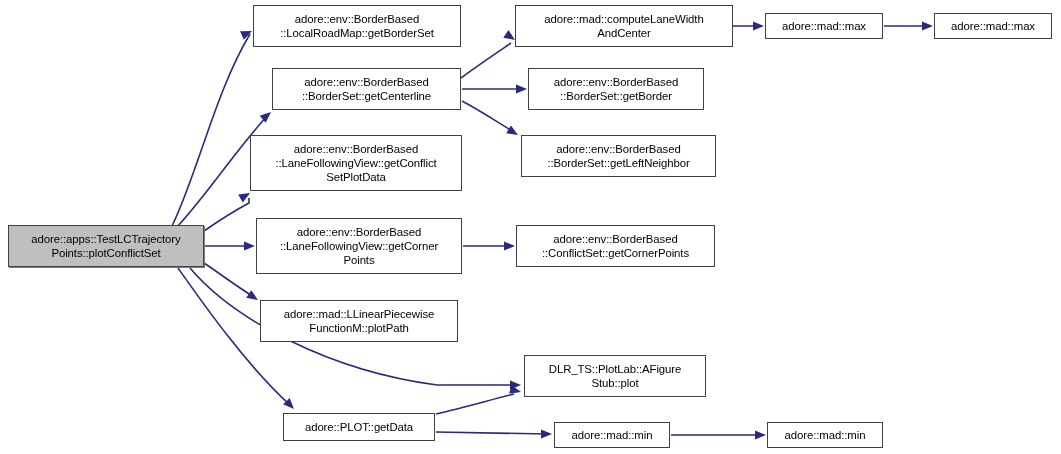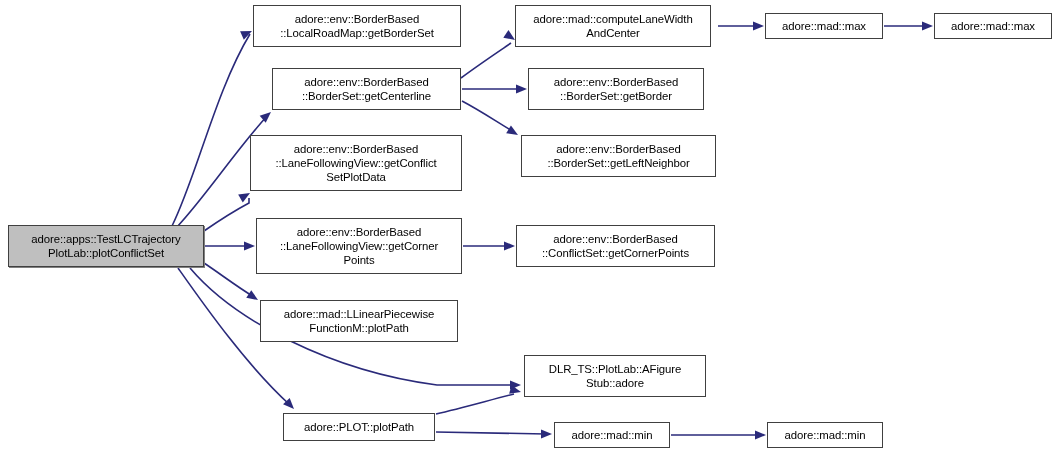--- a/index.html
+++ b/index.html
@@ -114,42 +114,42 @@
         <path d="M 718,26 L 758,26" fill="none" stroke="#2a2a7a" stroke-width="1.6"></path>
         <polygon points="0,0 -11,-4.6 -11,4.6" fill="#2a2a7a" transform="translate(764,26) rotate(0)"></polygon>
       </g>
       <g>
         <path d="M 884,26 L 927,26" fill="none" stroke="#2a2a7a" stroke-width="1.6"></path>
         <polygon points="0,0 -11,-4.6 -11,4.6" fill="#2a2a7a" transform="translate(933,26) rotate(0)"></polygon>
       </g>
     </svg>
   <div id="node-layer">
       <div class="node root" style="left: 8px; top: 225px; width: 196px; height: 42px;"><span class="label">adore::apps::TestLCTrajectory
-PlotLab::plotConflictSet</span></div>
+Points::plotConflictSet</span></div>
       <div class="node" style="left: 253px; top: 5px; width: 208px; height: 42px;"><span class="label">adore::env::BorderBased
 ::LocalRoadMap::getBorderSet</span></div>
       <div class="node" style="left: 272px; top: 68px; width: 189px; height: 42px;"><span class="label">adore::env::BorderBased
 ::BorderSet::getCenterline</span></div>
       <div class="node" style="left: 250px; top: 135px; width: 212px; height: 56px;"><span class="label">adore::env::BorderBased
 ::LaneFollowingView::getConflict
 SetPlotData</span></div>
       <div class="node" style="left: 256px; top: 218px; width: 206px; height: 56px;"><span class="label">adore::env::BorderBased
 ::LaneFollowingView::getCorner
 Points</span></div>
       <div class="node" style="left: 260px; top: 300px; width: 198px; height: 42px;"><span class="label">adore::mad::LLinearPiecewise
 FunctionM::plotPath</span></div>
-      <div class="node" style="left: 283px; top: 413px; width: 152px; height: 28px;"><span class="label">adore::PLOT::plotPath</span></div>
-      <div class="node" style="left: 515px; top: 5px; width: 196px; height: 42px;"><span class="label">adore::mad::computeLaneWidth
+      <div class="node" style="left: 283px; top: 413px; width: 152px; height: 28px;"><span class="label">adore::PLOT::getData</span></div>
+      <div class="node" style="left: 515px; top: 5px; width: 218px; height: 42px;"><span class="label">adore::mad::computeLaneWidth
 AndCenter</span></div>
       <div class="node" style="left: 528px; top: 68px; width: 176px; height: 42px;"><span class="label">adore::env::BorderBased
 ::BorderSet::getBorder</span></div>
       <div class="node" style="left: 521px; top: 135px; width: 195px; height: 42px;"><span class="label">adore::env::BorderBased
 ::BorderSet::getLeftNeighbor</span></div>
       <div class="node" style="left: 516px; top: 225px; width: 199px; height: 42px;"><span class="label">adore::env::BorderBased
 ::ConflictSet::getCornerPoints</span></div>
       <div class="node" style="left: 524px; top: 355px; width: 182px; height: 42px;"><span class="label">DLR_TS::PlotLab::AFigure
-Stub::adore</span></div>
+Stub::plot</span></div>
       <div class="node" style="left: 554px; top: 422px; width: 116px; height: 26px;"><span class="label">adore::mad::min</span></div>
       <div class="node" style="left: 767px; top: 422px; width: 116px; height: 26px;"><span class="label">adore::mad::min</span></div>
       <div class="node" style="left: 765px; top: 13px; width: 118px; height: 26px;"><span class="label">adore::mad::max</span></div>
       <div class="node" style="left: 934px; top: 13px; width: 118px; height: 26px;"><span class="label">adore::mad::max</span></div>
     </div>
 </div>
 
 </body></html>

